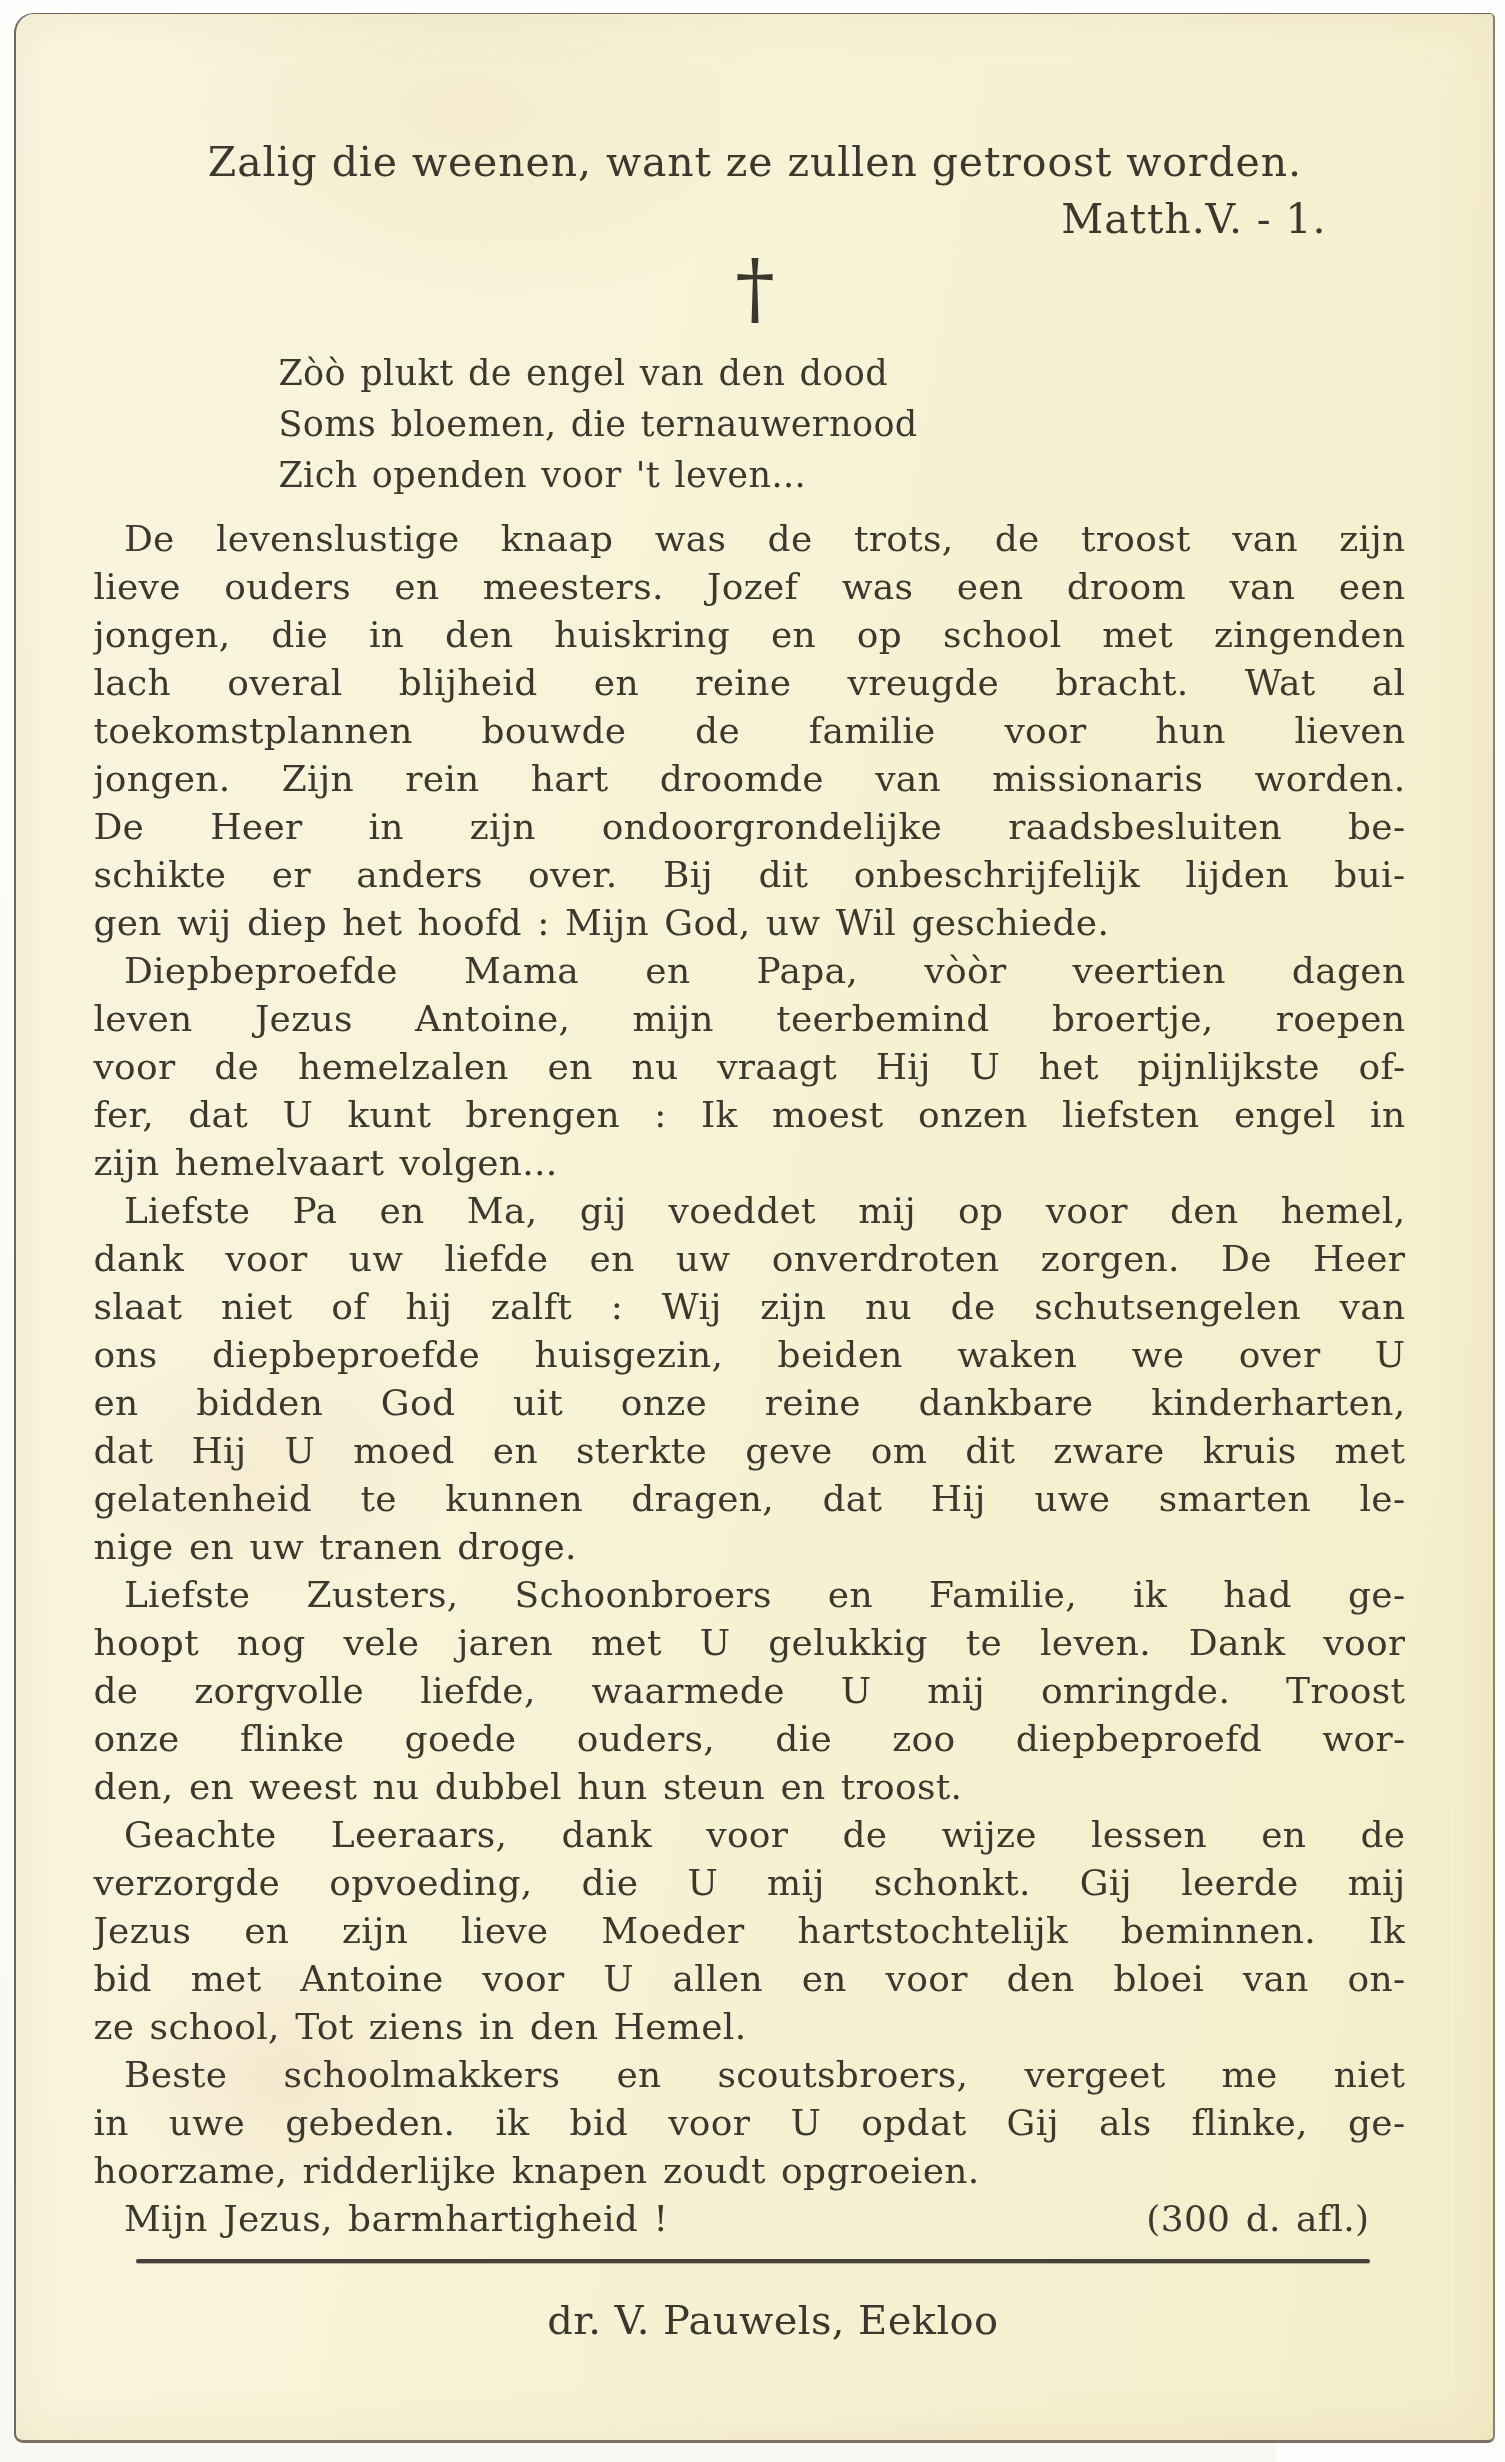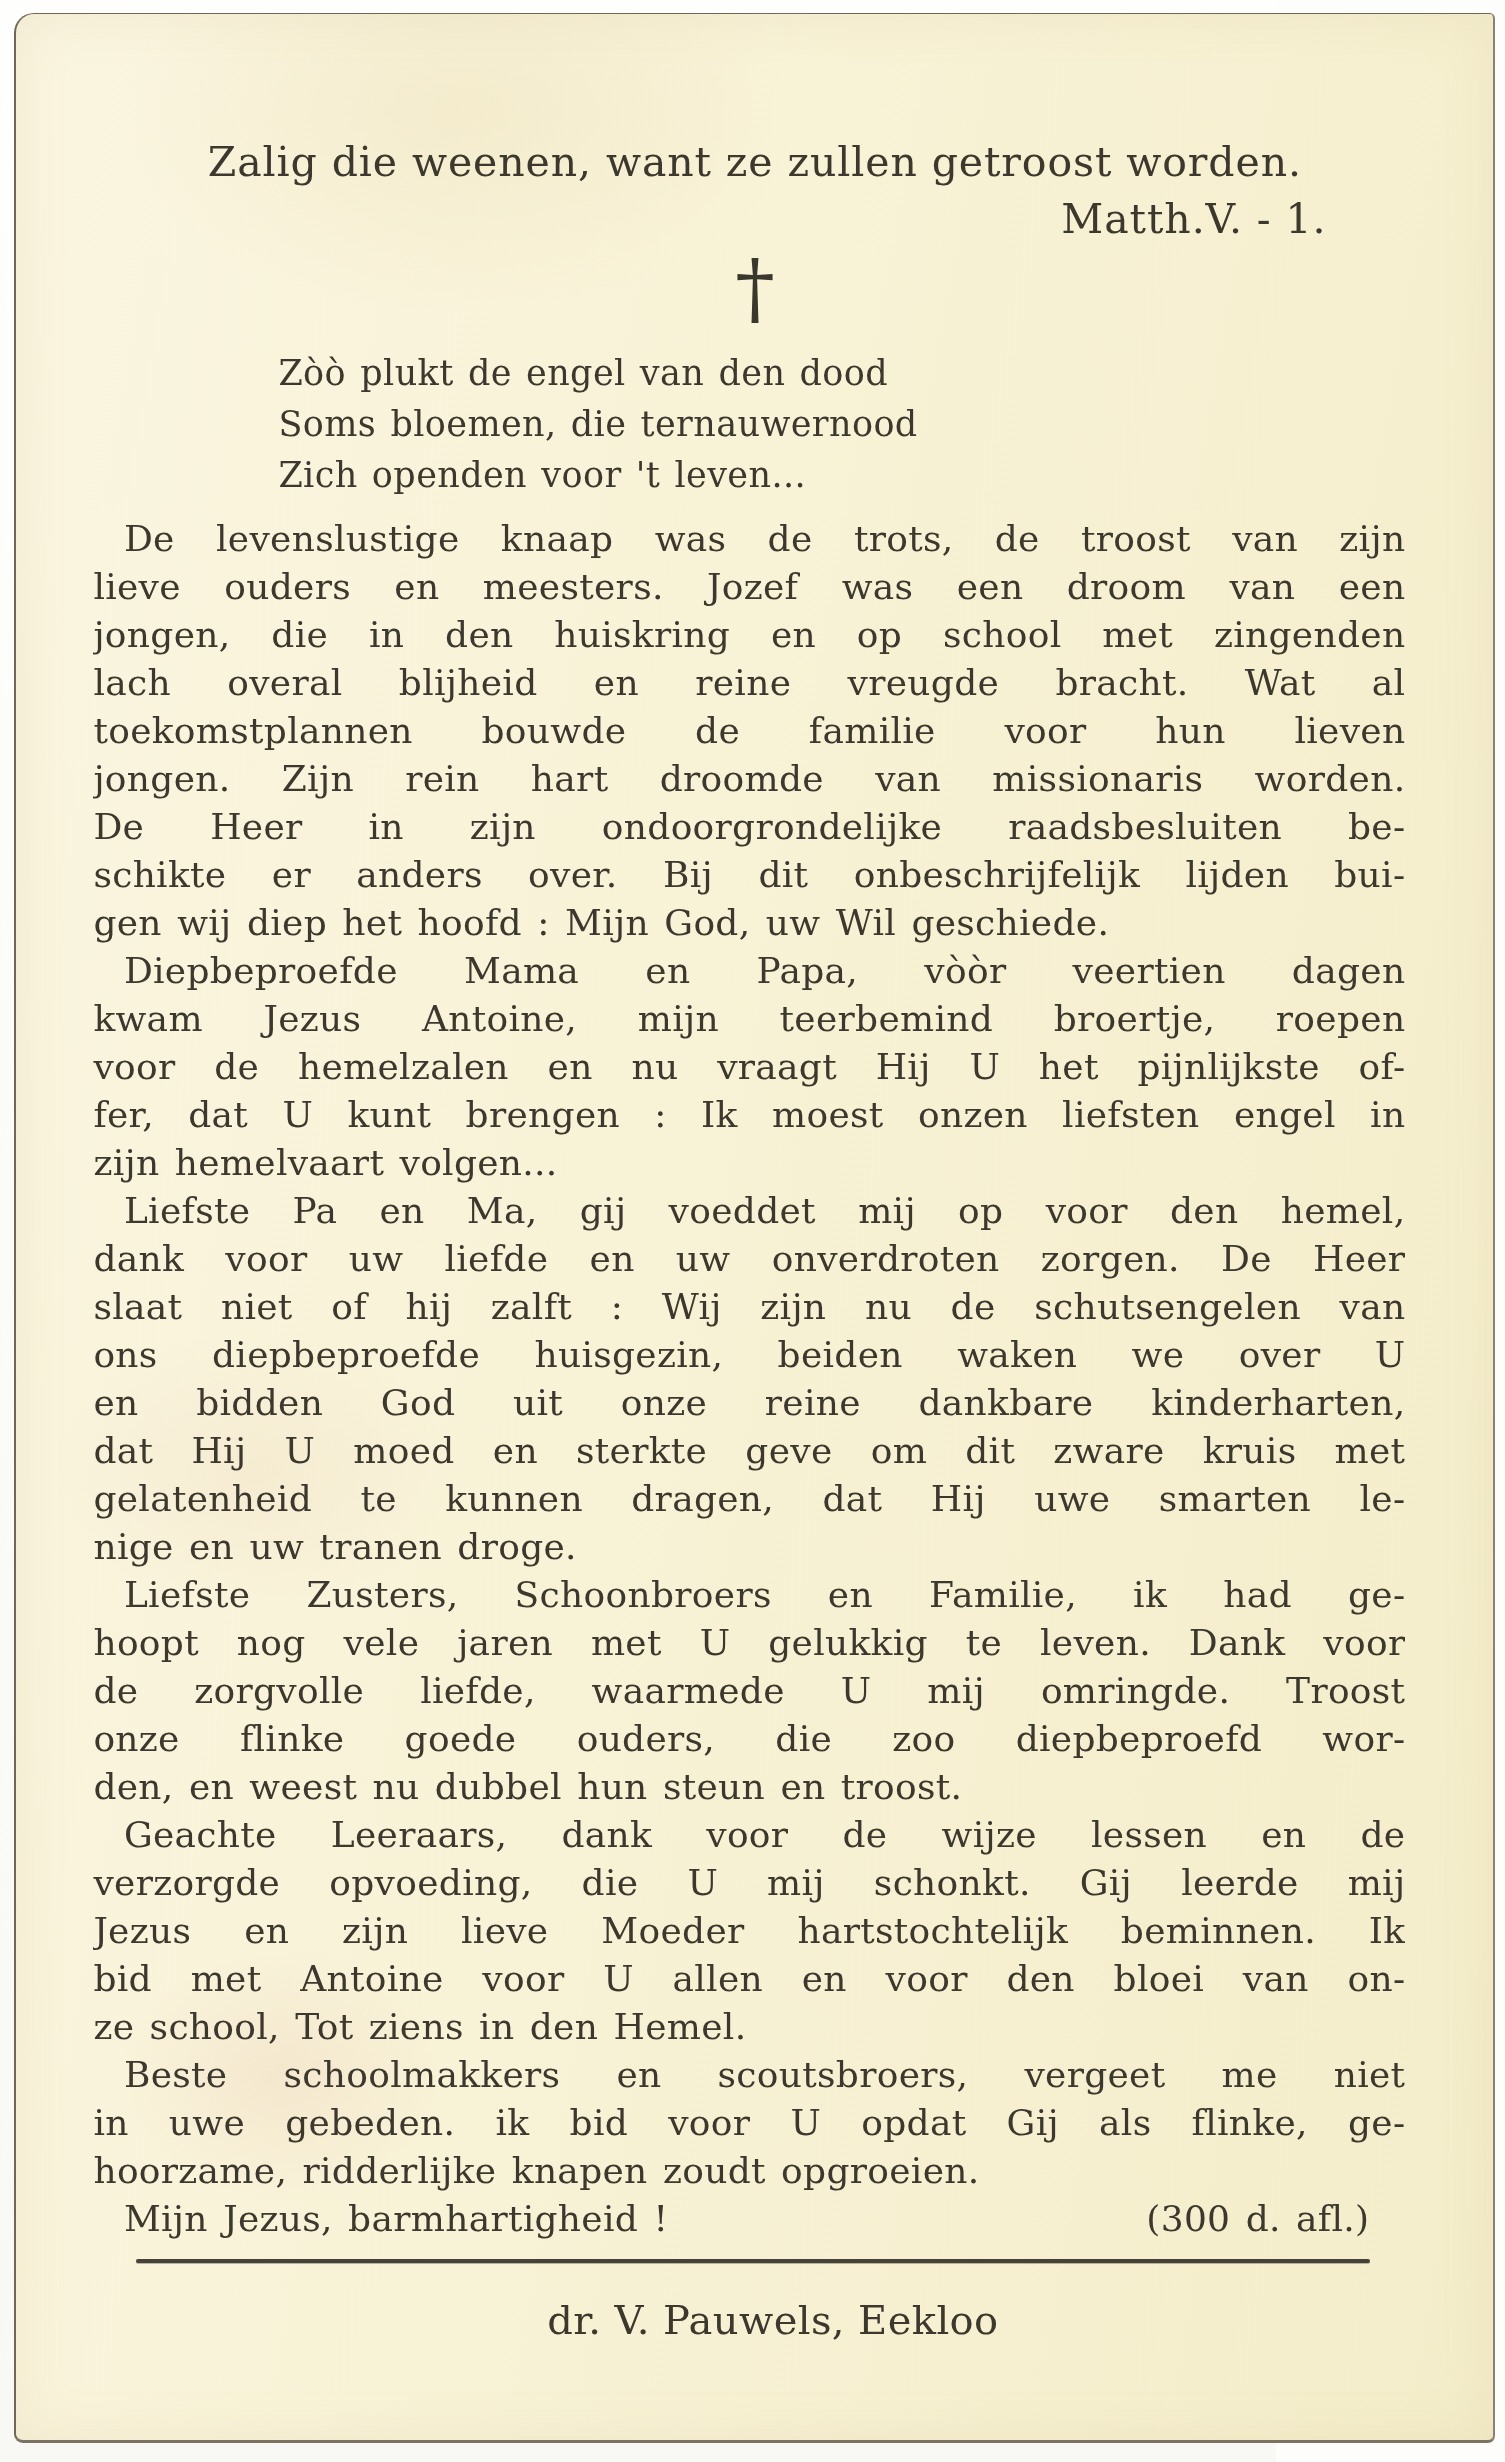--- a/index.html
+++ b/index.html
@@ -129,21 +129,21 @@
           <div class="line">jongen, die in den huiskring en op school met zingenden</div>
           <div class="line">lach overal blijheid en reine vreugde bracht. Wat al</div>
           <div class="line">toekomstplannen bouwde de familie voor hun lieven</div>
           <div class="line">jongen. Zijn rein hart droomde van missionaris worden.</div>
           <div class="line">De Heer in zijn ondoorgrondelijke raadsbesluiten be-</div>
           <div class="line">schikte er anders over. Bij dit onbeschrijfelijk lijden bui-</div>
           <div class="line line-end">gen wij diep het hoofd : Mijn God, uw Wil geschiede.</div>
         </div>
       <div class="paragraph">
           <div class="line">Diepbeproefde Mama en Papa, vòòr veertien dagen</div>
-          <div class="line">kwam Jezus Antoine, mijn teerbemind broertje, roepen</div>
+          <div class="line">leven Jezus Antoine, mijn teerbemind broertje, roepen</div>
           <div class="line">voor de hemelzalen en nu vraagt Hij U het pijnlijkste of-</div>
           <div class="line">fer, dat U kunt brengen : Ik moest onzen liefsten engel in</div>
           <div class="line line-end">zijn hemelvaart volgen...</div>
         </div>
       <div class="paragraph">
           <div class="line">Liefste Pa en Ma, gij voeddet mij op voor den hemel,</div>
           <div class="line">dank voor uw liefde en uw onverdroten zorgen. De Heer</div>
           <div class="line">slaat niet of hij zalft : Wij zijn nu de schutsengelen van</div>
           <div class="line">ons diepbeproefde huisgezin, beiden waken we over U</div>
           <div class="line">en bidden God uit onze reine dankbare kinderharten,</div>

